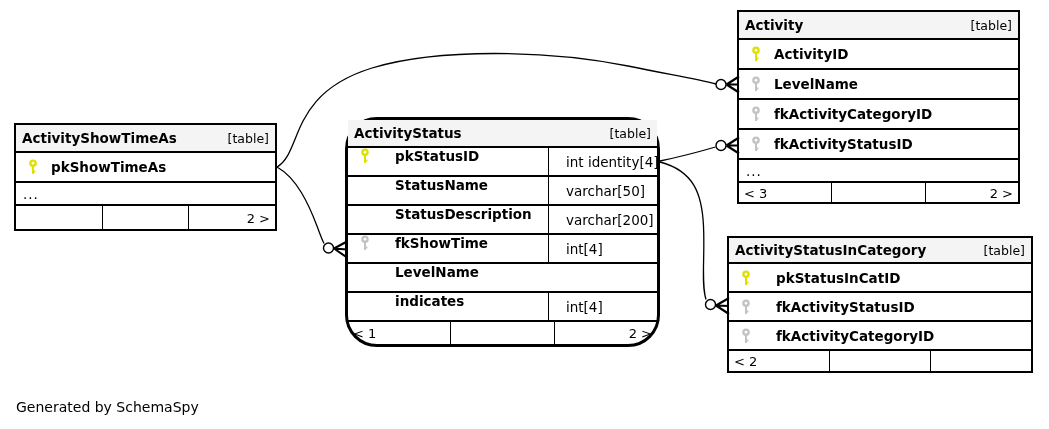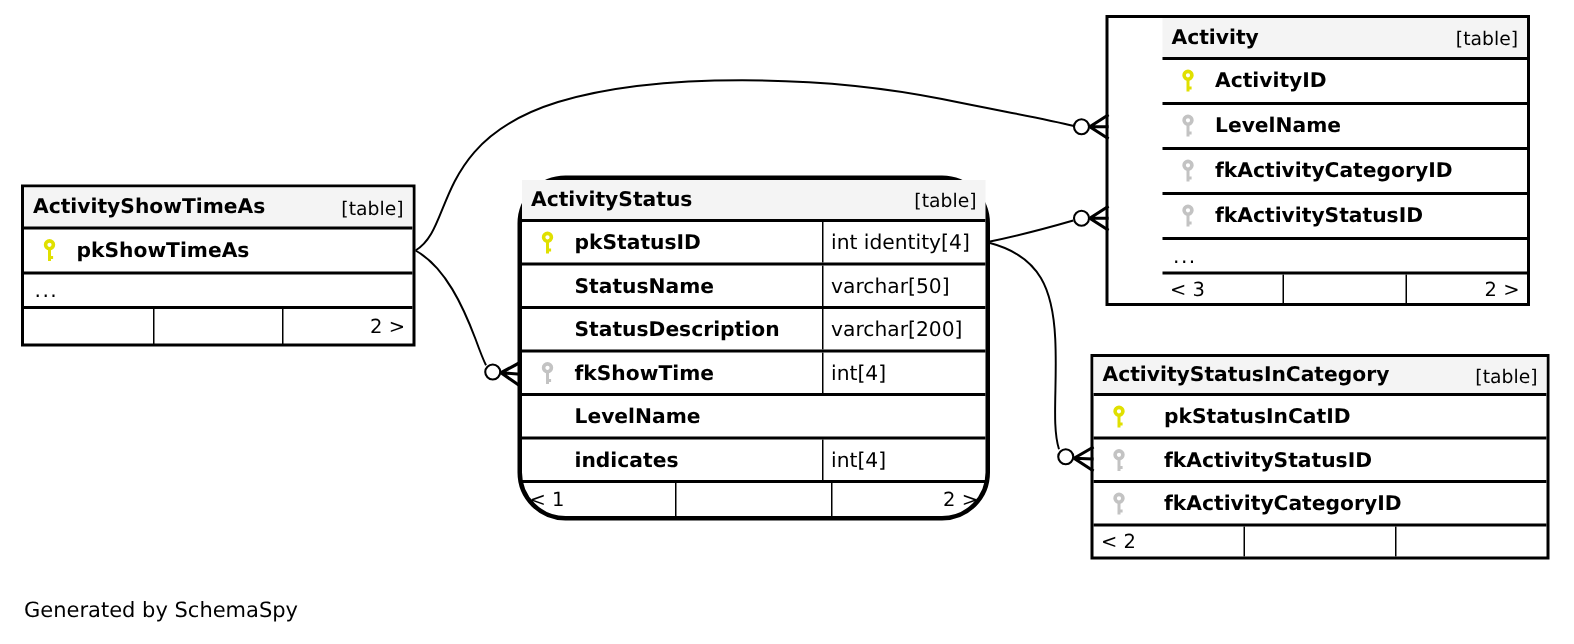--- a/index.html
+++ b/index.html
@@ -25,24 +25,24 @@
   .tbl.asic .row { height:27px;gap:12px; }
   .row.ellip { height:21px; padding-left:7px; font-size:13.5px; letter-spacing:1px; }
 
   .kwrap { margin-left:12px; width:10px; display:flex; align-items:center; }
   .key { display:block; }
   .key.pk { stroke:#e0e000; }
   .key.fk { stroke:#c3c3c3; }
   .key.none { visibility:hidden; }
   .nm { margin-left:13px; font-size:13.5px; white-space:nowrap;font-weight:bold; }
 
-  .nmcell { display:flex; align-items:center; width:200px; height:100%; flex:0 0 200px; box-sizing:border-box; }
+  .nmcell { display:flex; align-items:flex-start; width:200px; height:100%; flex:0 0 200px; box-sizing:border-box;gap:12px; }
   .tp {
     border-left:1px solid #000; height:100%; flex:1;
-    display:flex; align-items:center; padding-left:5px; font-size:13.5px; white-space:nowrap;
+    display:flex; align-items:center; padding-left:17px; font-size:13.5px; white-space:nowrap;
   }
 
   .tfoot { display:flex; height:100%; font-size:13px; }
   .fcell { flex:1; border-left:1px solid #000; display:flex; align-items:center; padding:0 5px; box-sizing:border-box; }
   .fcell:first-child { border-left:none; }
   .fcell.right { justify-content:flex-end; }
 
   .foot-asta { height:24px; }
   .foot-as   { height:22px; }
   .foot-act  { height:21px; }
@@ -141,21 +141,21 @@
       </span>
       <span class="tp">int[4]</span>
     </div>
     <div class="tfoot foot-as">
       <span class="fcell">&lt; 1</span>
       <span class="fcell"></span>
       <span class="fcell right">2 &gt;</span>
     </div>
   </div>
 
-  <div class="tbl" style="left:737px; top:10px; width:283px; height:194px;padding-left:36px;">
+  <div class="tbl" style="left:737px; top:10px; width:283px; height:194px;">
     <div class="thead">
       <span class="tname">Activity</span>
       <span class="ttag">[table]</span>
     </div>
     <div class="row">
       <span class="kwrap">
           <svg class="key pk" viewBox="0 0 10 16" width="10" height="16">
             <circle cx="5" cy="4.2" r="2.6" fill="none" stroke-width="2.4"></circle>
             <path d="M5 6.8 V15 M5 12.6 H7.4" fill="none" stroke-width="2"></path>
           </svg>

